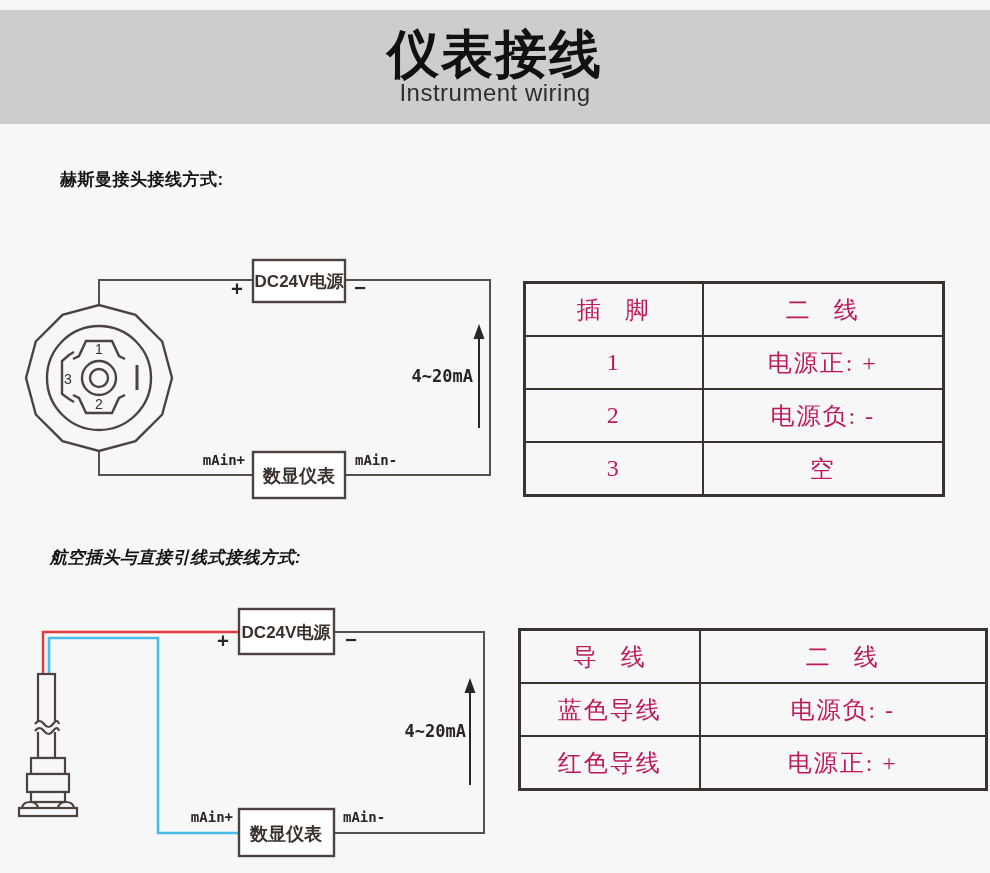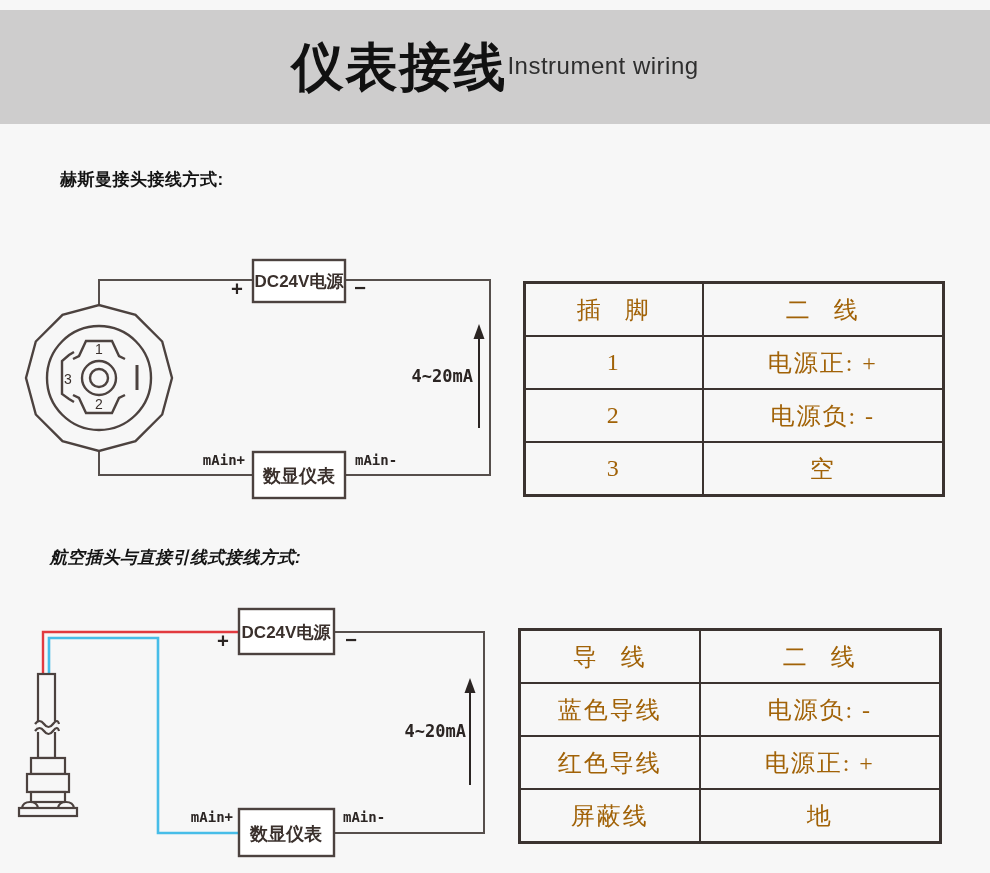--- a/index.html
+++ b/index.html
@@ -7,21 +7,21 @@
     position:relative;
     width:990px;height:873px;
     background:#f7f7f7;
     font-family:"Liberation Sans",sans-serif;
     overflow:hidden;
   }
   
   .band{
     position:absolute;left:0;top:10px;width:990px;height:114px;
     background:#cecdcd;
-    display:flex;flex-direction:row;align-items:center;justify-content:center;
+    display:flex;flex-direction:column;align-items:center;justify-content:center;
   }
   .band .title{
     font-size:52px;font-weight:bold;color:#111;letter-spacing:2px;line-height:1.05;
   }
   .band .subtitle{
     font-size:24px;color:#2e2e2e;margin-top:-2px;letter-spacing:0.5px;
   }
   .section-heading{
     position:absolute;
     font-size:17px;font-weight:bold;color:#141414;letter-spacing:0.5px;
@@ -39,33 +39,33 @@
   .mono-lg{font:bold 17px "DejaVu Sans Mono",monospace;fill:#2b2523;}
   .sign{font:bold 19px "DejaVu Sans Mono",monospace;fill:#2b2523;}
   .pinnum{font:14px "Liberation Sans",sans-serif;fill:#3a302c;}
   
   table.wtable{
     position:absolute;
     border-collapse:collapse;
     table-layout:fixed;
     background:#f7f7f7;
     font-family:"Liberation Serif",serif;
-    color:#a16207;
+    color:#be185d;
   }
   table.wtable th, table.wtable td{
     border:2px solid #3b3330;
     text-align:center;vertical-align:middle;
     height:49px;
     font-size:24px;font-weight:normal;
     letter-spacing:2px;
   }
   table.wtable{border:3px solid #3b3330;}
   table.wtable th{word-spacing:14px;}
   #table1{left:523px;top:281px;width:422px;}
-  #table2{left:518px;top:628px;width:424px;}
+  #table2{left:518px;top:628px;width:470px;}
 </style>
 </head>
 <body>
 
 <div class="band">
   <div class="title">仪表接线</div>
   <div class="subtitle">Instrument wiring</div>
 </div>
 
 <div id="heading1" class="section-heading">赫斯曼接头接线方式:</div>
@@ -184,18 +184,14 @@
     <th>二 线</th>
   </tr>
   <tr>
     <td>蓝色导线</td>
     <td>电源负: -</td>
   </tr>
   <tr>
     <td>红色导线</td>
     <td>电源正: +</td>
   </tr>
-  <tr>
-    <td>屏蔽线</td>
-    <td>地</td>
-  </tr>
 </tbody>
   </table>
 
 </body></html>

